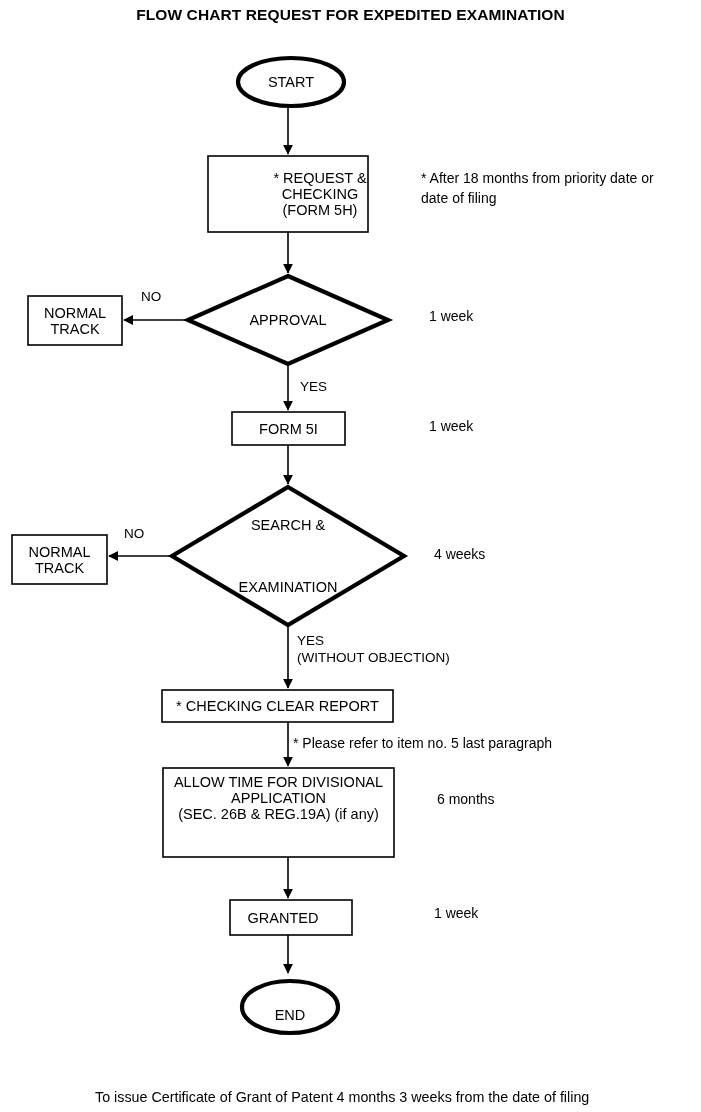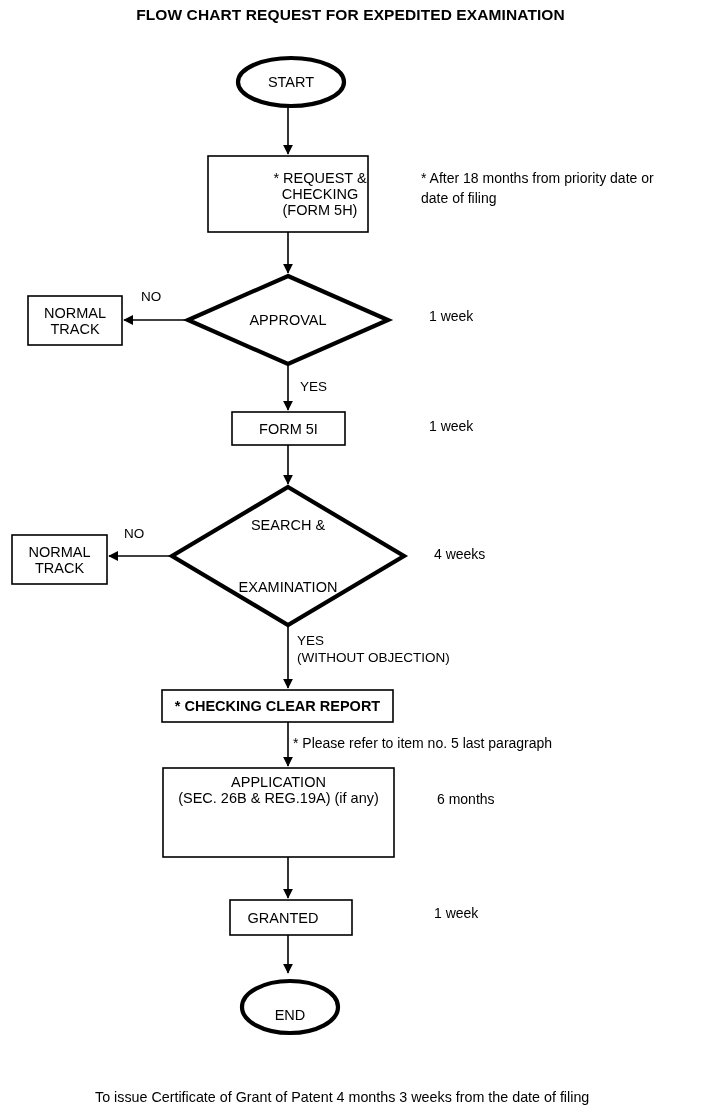--- a/index.html
+++ b/index.html
@@ -153,25 +153,26 @@
 <div class="node-text" style="left:198px; top:532px; width:180px; height:48px;gap:46px;">
   <span>SEARCH &amp;</span>
   <span>EXAMINATION</span>
 </div>
 
 <div class="node-text" style="left:12px; top:535px; width:95px; height:49px;">
   <span>NORMAL</span>
   <span>TRACK</span>
 </div>
 
-<div class="node-text" style="left:162px; top:690px; width:231px; height:32px;font-weight:bold;">
+<div class="node-text" style="left:162px; top:690px; width:231px; height:32px;">
   <span>* CHECKING CLEAR REPORT</span>
 </div>
 
 <div class="node-text top" style="left:163px; top:774px; width:231px; height:89px;">
+  <span>ALLOW TIME FOR DIVISIONAL</span>
   <span>APPLICATION</span>
   <span>(SEC. 26B &amp; REG.19A) (if any)</span>
 </div>
 
 <div class="node-text" style="left:222px; top:900px; width:122px; height:35px;">
   <span>GRANTED</span>
 </div>
 
 <div class="node-text" style="left:242px; top:981px; width:96px; height:68px;">
   <span>END</span>

